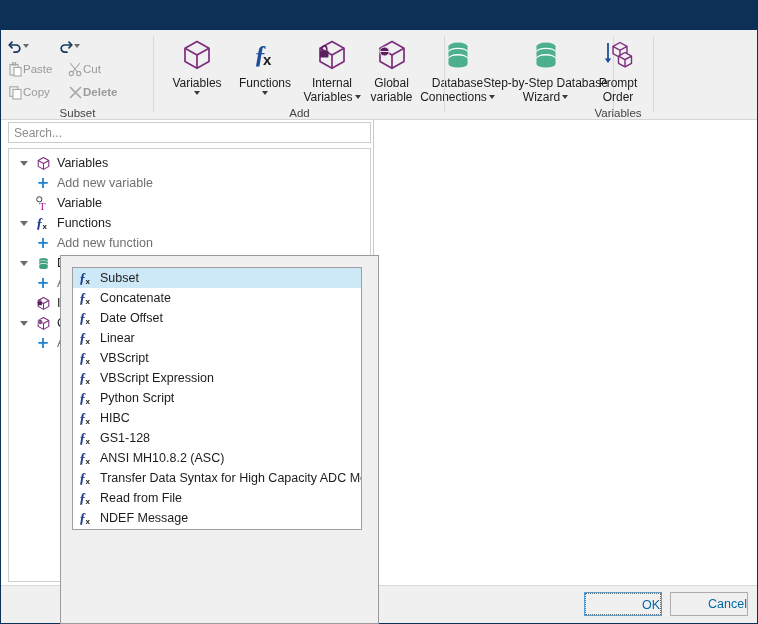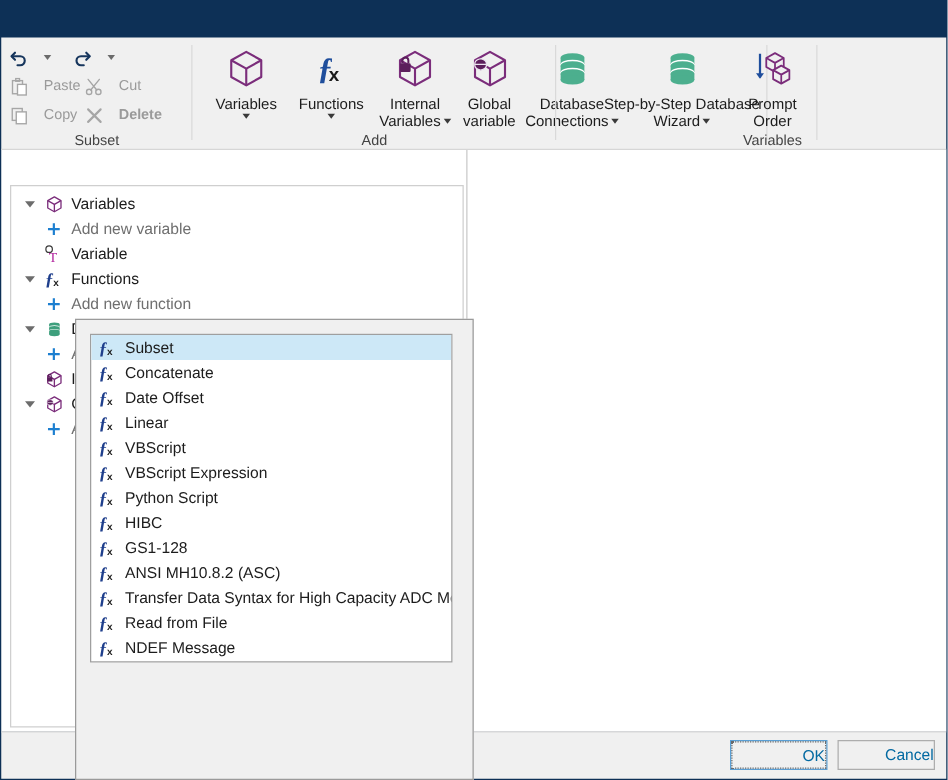--- a/index.html
+++ b/index.html
@@ -88,21 +88,21 @@
     font-size: 11.5px;
     color: #444;
   }
 
   
   .sm-cmd {
     position: absolute;
     height: 20px;
     display: flex;
     align-items: center;
-    gap: 12px;
+    gap: 0;
     font-size: 11.5px;
     color: #9a9a9a;
     white-space: nowrap;
   }
   .sm-cmd.enabled { color: #1c1c1c; cursor: pointer; }
   .sm-ico {
     width: 16px; height: 16px;
     display: inline-flex;
     align-items: center; justify-content: center;
     flex: none;
@@ -516,20 +516,21 @@
         </span>
       </div>
       <div class="group-caption" style="left:0;width:72px;">Variables</div>
       <div class="group-sep" style="left:71px;"></div>
     </div>
   </div>
 
   <div id="body-area">
 
     <div id="left-pane">
+      <input id="search-input" type="text" value="" placeholder="Search..." style="">
       <div id="tree">
 
         <div class="tree-row" style="padding-left:6px;">
           <span class="tw">
               <span class="tri open"></span>
             </span>
           <span class="ticon">
             <svg width="15" height="15" viewBox="0 0 34 34">
                 <path d="M17 3.5 L29 10.2 L29 23.6 L17 30.3 L5 23.6 L5 10.2 Z" fill="none" stroke="#7b2d7b" stroke-width="2.4" stroke-linejoin="round"></path>
                 <path d="M5 10.2 L17 16.9 L29 10.2" fill="none" stroke="#7b2d7b" stroke-width="2.4" stroke-linejoin="round"></path>

